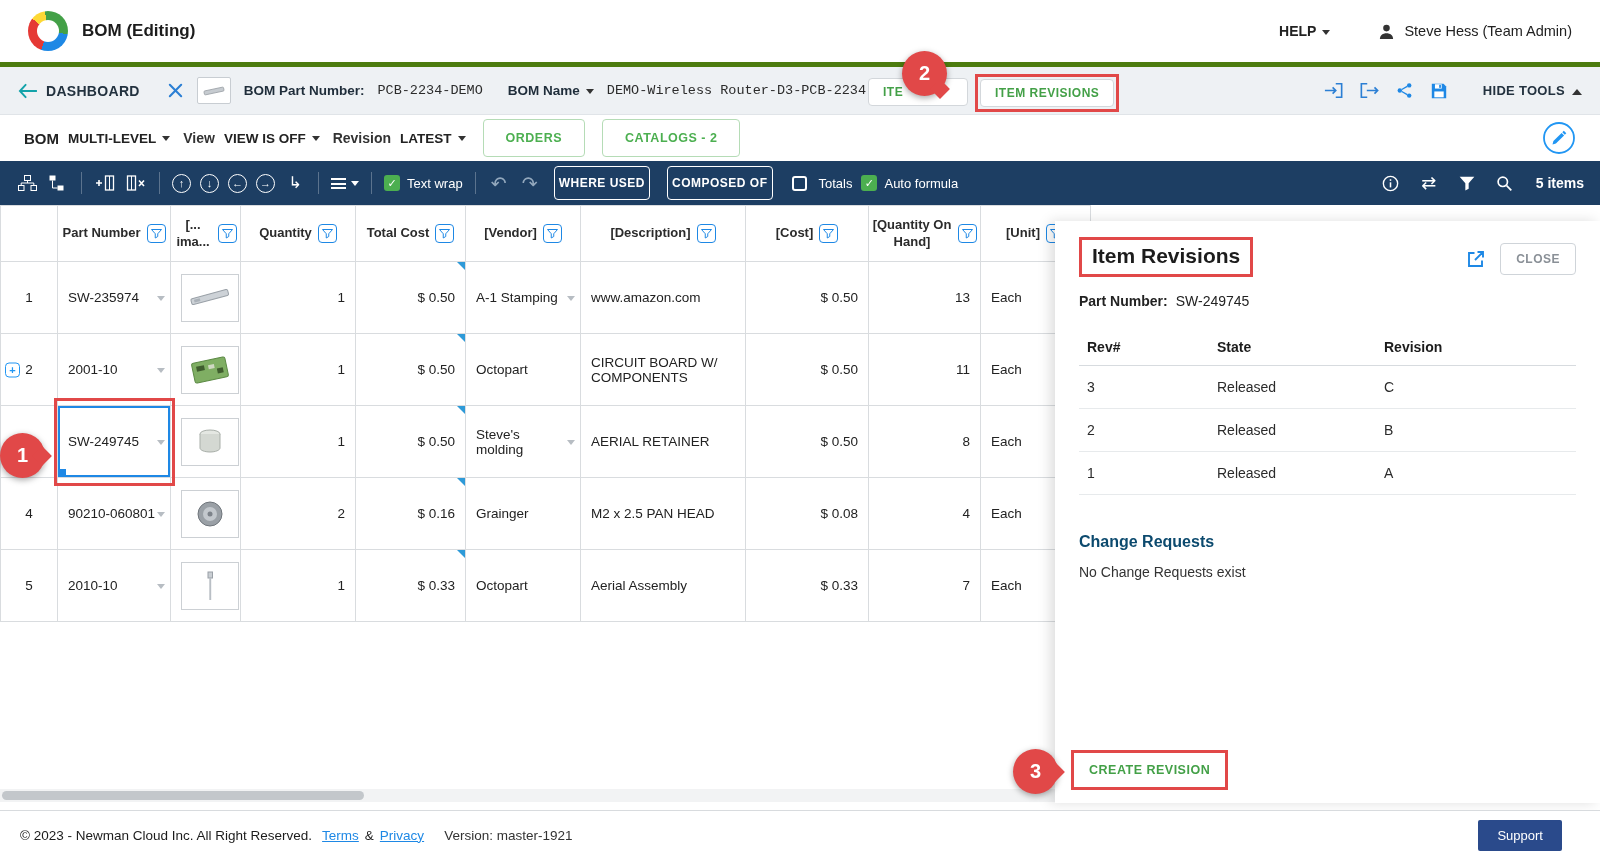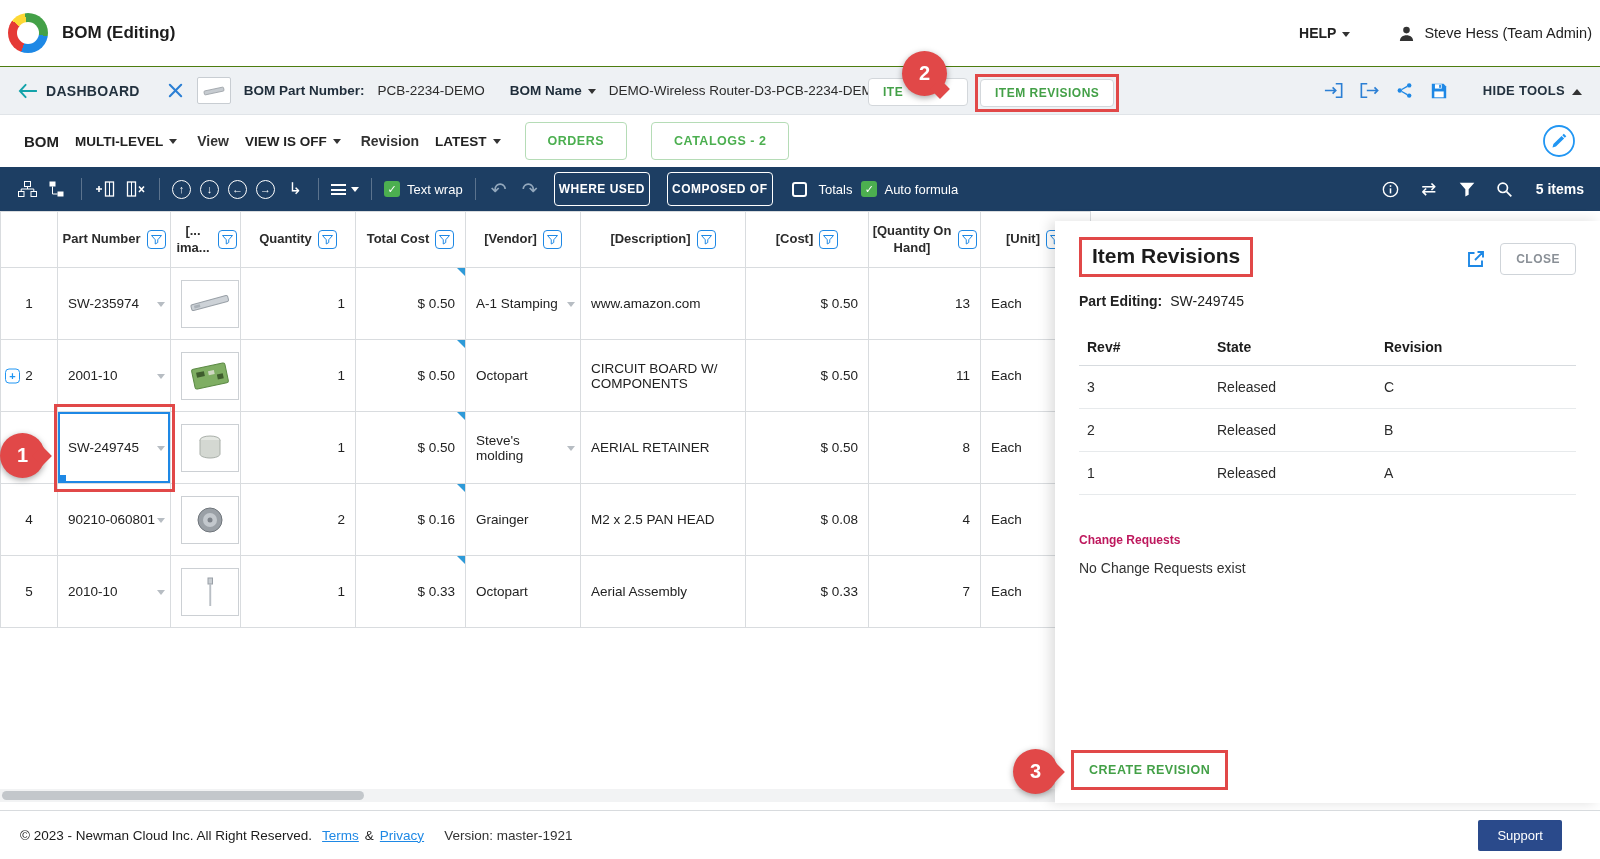--- a/index.html
+++ b/index.html
@@ -10,53 +10,53 @@
   }
   .caret { display:inline-block; width:0; height:0;
     border-left:4.5px solid transparent; border-right:4.5px solid transparent;
     border-top:5.5px solid #333; margin-left:6px; vertical-align:middle; }
   .caret.white { border-top-color:#fff; }
   .chev-up { display:inline-block; width:0; height:0;
     border-left:5px solid transparent; border-right:5px solid transparent;
     border-bottom:6px solid #333; margin-left:7px; vertical-align:middle; }
 
   
-  .topbar { height:67px; display:flex; align-items:center; padding:0 8px;
-    background:#fff; border-bottom:1px solid #4d7c0f; }
+  .topbar { height:67px; display:flex; align-items:center; padding:0 28px;
+    background:#fff; border-bottom:5px solid #4d7c0f; }
   .logo { width:40px; height:40px; border-radius:50%; position:relative; flex:0 0 auto;
     background:conic-gradient(from 200deg,#e53935 0 30%,#fdd835 30% 42%,#43a047 42% 72%,#1e88e5 72% 100%); }
   .logo::after { content:""; position:absolute; inset:9px; background:#fff; border-radius:50%; }
   .app-title { font-size:17px; font-weight:bold; margin-left:14px; color:#1c1c1c; }
   .top-right { margin-left:auto; display:flex; align-items:center; gap:48px; }
   .help-menu { font-weight:bold; font-size:14px; cursor:pointer; }
   .user-menu { display:flex; align-items:center; gap:9px; font-size:14.5px; cursor:pointer; }
 
   
   .crumb-bar { height:48px; background:#eef1f4; display:flex; align-items:center;
     padding:0 18px; gap:13px; border-bottom:1px solid #e0e4e8; position:relative; }
   .dash-link { display:flex; align-items:center; gap:9px; cursor:pointer; }
   .dash-label { font-weight:bold; font-size:14px; color:#23323f; letter-spacing:.3px; }
   .ic { display:inline-flex; align-items:center; justify-content:center; cursor:pointer; }
   .mini-thumb { width:34px; height:27px; background:#fff; border:1px solid #c8cdd2;
     border-radius:2px; display:inline-flex; align-items:center; justify-content:center; }
   .crumb-label { font-size:13.5px; font-weight:bold; color:#1f2d3a; white-space:nowrap; }
-  .crumb-value { font-size:13.5px; color:#2b2b2b; white-space:nowrap; }
+  .crumb-value { font-size:13.5px; color:#2b2b2b; white-space:nowrap;font-family:Liberation Mono, monospace; }
   .pill-btn { background:#fff; border:1px solid #d3d7db; border-radius:4px; height:28px;
     padding:0 14px; color:#43a047; font-weight:bold; font-size:12px; letter-spacing:.5px;
     font-family:inherit; cursor:pointer; white-space:nowrap; overflow:hidden; }
   .pill-abs1 { position:absolute; left:868px; top:11px; width:100px; text-align:left; }
   .rev-btn-box { position:absolute; left:975px; top:7px; display:inline-block;
     border:3px solid #e14848; padding:2px; background:transparent; }
   .crumb-right { margin-left:auto; display:flex; align-items:center; gap:17px; }
   .hide-tools { font-weight:bold; font-size:13px; color:#23323f; letter-spacing:.3px;
     margin-left:18px; cursor:pointer; white-space:nowrap; }
 
   
-  .view-bar { height:52px; background:#fff; display:flex; align-items:center;
-    padding:0 24px; gap:16px; }
+  .view-bar { height:46px; background:#fff; display:flex; align-items:center;
+    padding:0 24px; gap:9px; }
   .vb-bom { font-size:15px; font-weight:800; }
   .vb-label { font-size:14px; font-weight:600; color:#333; }
   .vb-dd { font-size:13.5px; font-weight:bold; cursor:pointer; white-space:nowrap; }
   .green-btn { background:#fff; border:1px solid #b5dcb6; border-radius:4px;
     color:#4caf50; font-weight:bold; font-size:12.5px; letter-spacing:.5px;
     padding:11px 22px; font-family:inherit; cursor:pointer; margin-left:8px; white-space:nowrap; }
   .edit-circle { margin-left:auto; cursor:pointer; }
 
   
   .toolbar { height:44px; background:#1d3e63; display:flex; align-items:center;
@@ -130,21 +130,21 @@
     font-weight:bold; font-size:12px; letter-spacing:.5px; padding:8px 15px;
     border-radius:4px; font-family:inherit; cursor:pointer; }
   .part-line { margin-top:16px; font-size:14px; }
   .pl-label { font-weight:bold; margin-right:8px; }
   .rev-table { width:100%; border-collapse:collapse; margin-top:20px; }
   .rev-table th { text-align:left; font-size:14px; font-weight:bold; color:#1c1c1c;
     padding:10px 8px; border-bottom:1px solid #d7dbdf; }
   .rev-table td { font-size:14px; color:#2b2b2b; padding:13px 8px;
     border-bottom:1px solid #e7eaec; }
   .col-rev { width:130px; } .col-state { width:167px; }
-  .cr-title { margin-top:38px; font-size:12px; font-weight:bold; color:#be185d; }
+  .cr-title { margin-top:38px; font-size:16px; font-weight:bold; color:#0c4a6e; }
   .cr-empty { margin-top:13px; font-size:14px; color:#333; }
   .create-box { position:absolute; left:16px; bottom:13px; padding:3px; }
   .create-btn { background:#fff; border:none; color:#43a047; font-weight:bold;
     font-size:12.5px; letter-spacing:.5px; padding:7px 12px; font-family:inherit; cursor:pointer; }
 
   
   .hscroll { position:absolute; left:0; top:789px; width:1055px; height:13px;
     background:#f2f3f4; }
   .hscroll-thumb { position:absolute; left:2px; top:2px; width:362px; height:9px;
     background:#c3c7cb; border-radius:5px; cursor:pointer; }
@@ -583,21 +583,21 @@
       <span class="ic">
         <svg width="20" height="20" viewBox="0 0 20 20">
             <path d="M8.5 4H3v13h13v-5.5" fill="none" stroke="#1e88e5" stroke-width="1.9"></path>
             <path d="M11.5 3H17v5.5M17 3l-8 8" fill="none" stroke="#1e88e5" stroke-width="1.9"></path>
           </svg>
       </span>
       <button class="close-btn">CLOSE</button>
     </div>
   </div>
   <div class="part-line">
-    <span class="pl-label">Part Editing:</span><span class="pl-value">SW-249745</span>
+    <span class="pl-label">Part Number:</span><span class="pl-value">SW-249745</span>
   </div>
   <table class="rev-table">
     <thead>
       <tr>
         <th class="col-rev">Rev#</th>
         <th class="col-state">State</th>
         <th>Revision</th>
       </tr>
     </thead>
     <tbody>

